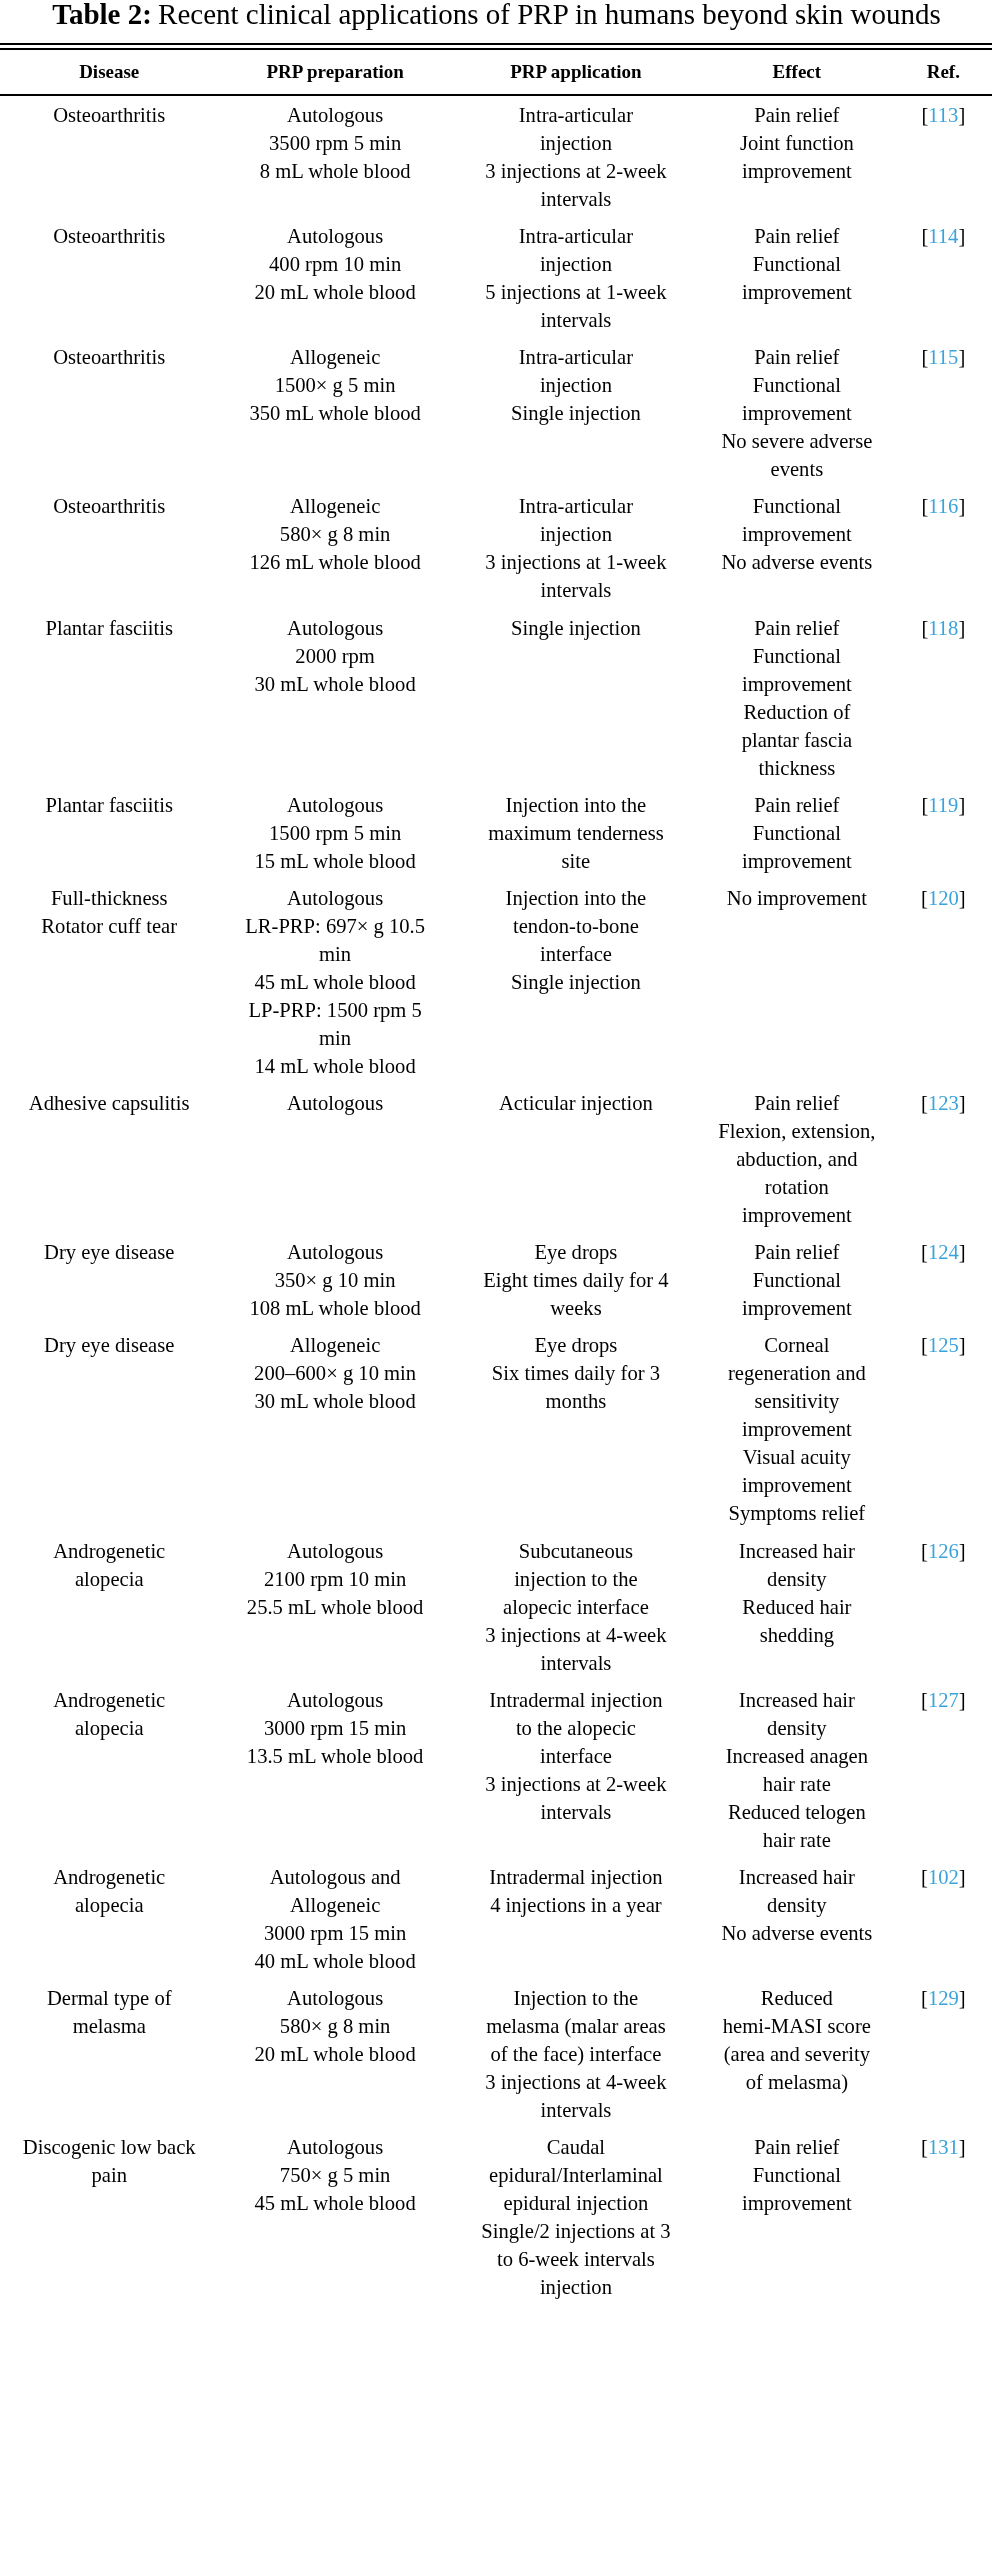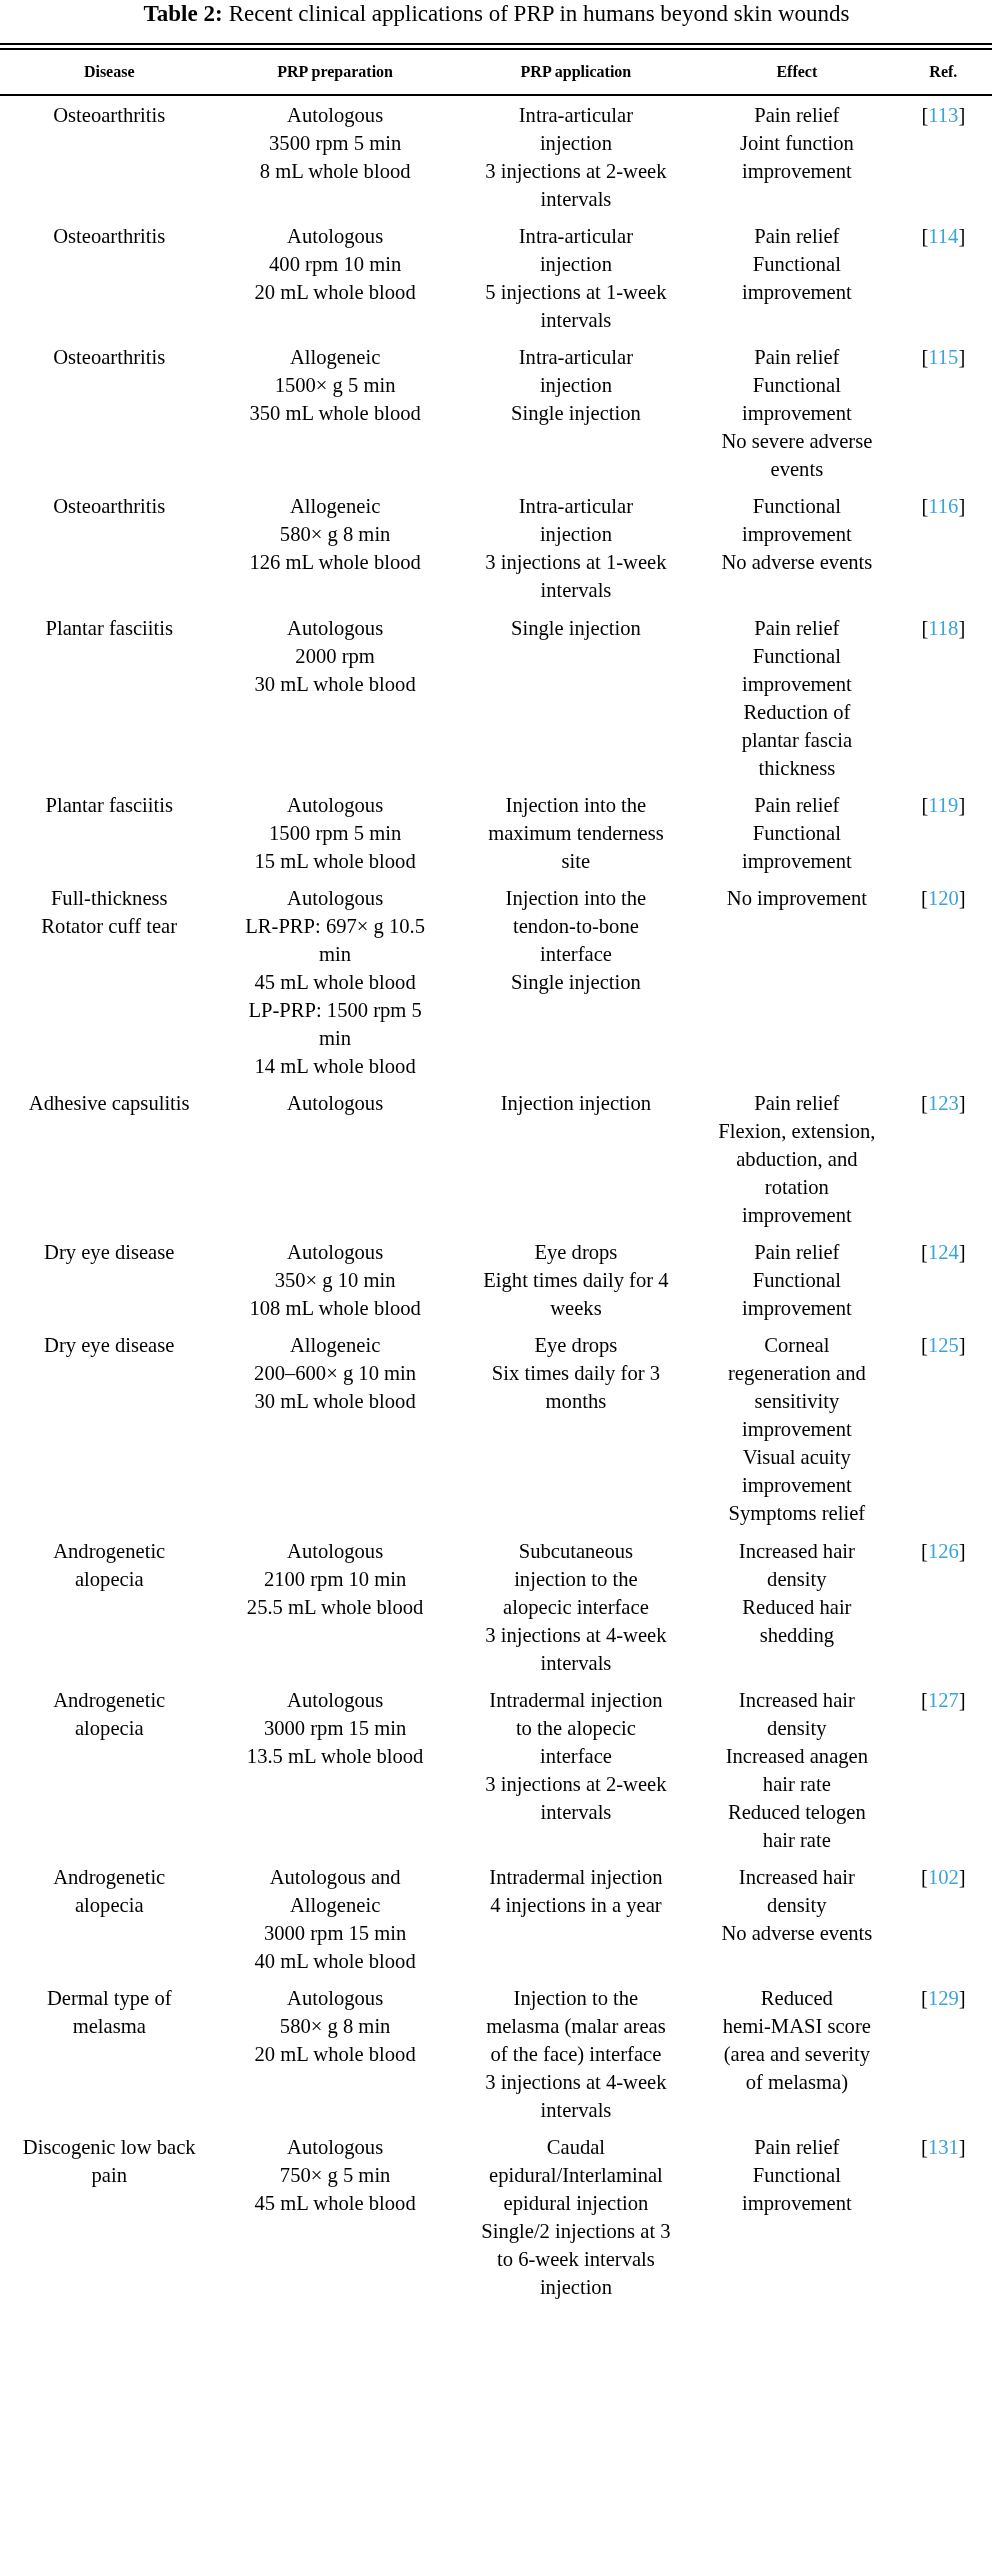--- a/index.html
+++ b/index.html
@@ -2,34 +2,34 @@
 <html style="--ref-color: #3aa3dc;font-size:8.2px"><head>
 <meta charset="utf-8">
 <style>
   html, body { margin: 0; padding: 0; background: #ffffff; }
   body {
     width: 993px; height: 3734px; overflow: hidden;
     font-family: "Liberation Serif", "DejaVu Serif", serif;
     color: #000;
   }
   .title {
-    text-align: center; font-size: 23px; line-height: 26px;
+    text-align: center; font-size: 29px; line-height: 26px;
     margin: 1px 0 16px 0; padding: 0 5.2px;
   }
   .title .bold { font-weight: bold; margin-right: 6.2px; }
   .rule-double {
     height: 2.6px; border-top: 2.1px solid #000; border-bottom: 2.1px solid #000;
     margin-top: 2.1px;
   }
   .rule-single { height: 0; border-top: 2.6px solid #000; }
   table.main {
     width: 100%; border-collapse: collapse; table-layout: fixed;
   }
   th {
-    font-size: 16px; font-weight: bold; text-align: center;
+    font-size: 19px; font-weight: bold; text-align: center;
     padding: 9.3px 2.1px; vertical-align: middle; line-height: 26px;
   }
   td {
     font-size: 20.6px; text-align: center; vertical-align: top;
     padding: 4.6px 2.1px; line-height: 28px; white-space: pre;
   }
   td.wrapcell { white-space: pre; }
   .ref-num { color: var(--ref-color, #3aa3dc); margin-top: 10px; }
   .bracket { color: #000; }
 </style>
@@ -179,21 +179,21 @@
 Single injection</td>
     <td class="wrapcell">No improvement</td>
     <td><span class="bracket">[</span><span class="ref-num">120</span><span class="bracket">]</span></td>
   </tr>
 
 
 
   <tr>
     <td class="wrapcell">Adhesive capsulitis</td>
     <td class="wrapcell">Autologous</td>
-    <td class="wrapcell">Injection injection</td>
+    <td class="wrapcell">Acticular injection</td>
     <td class="wrapcell">Pain relief
 Flexion, extension,
 abduction, and
 rotation
 improvement</td>
     <td><span class="bracket">[</span><span class="ref-num">123</span><span class="bracket">]</span></td>
   </tr>
 
   <tr>
     <td class="wrapcell">Dry eye disease</td>

